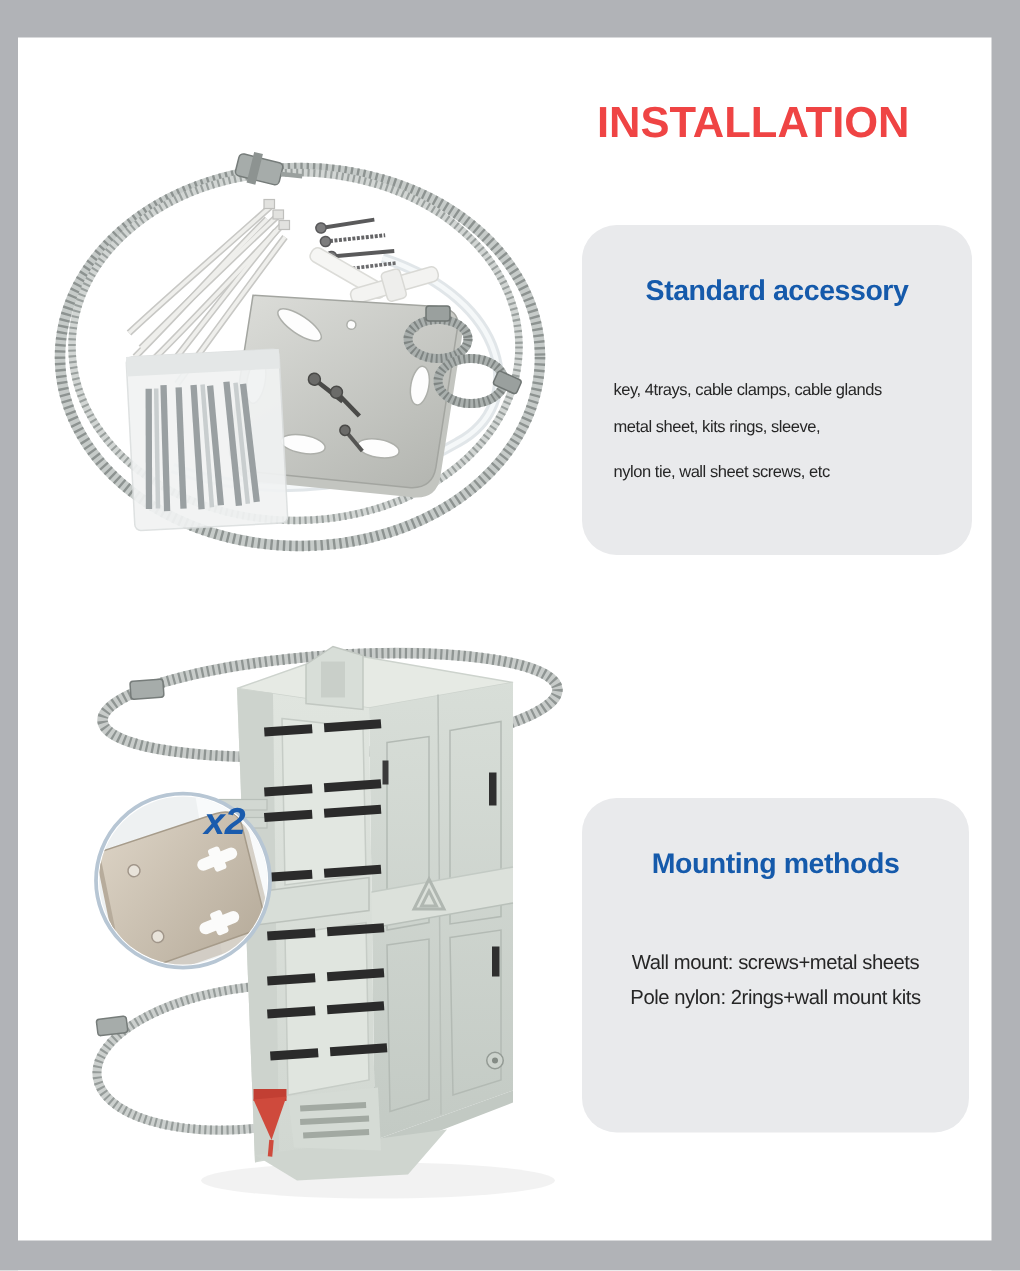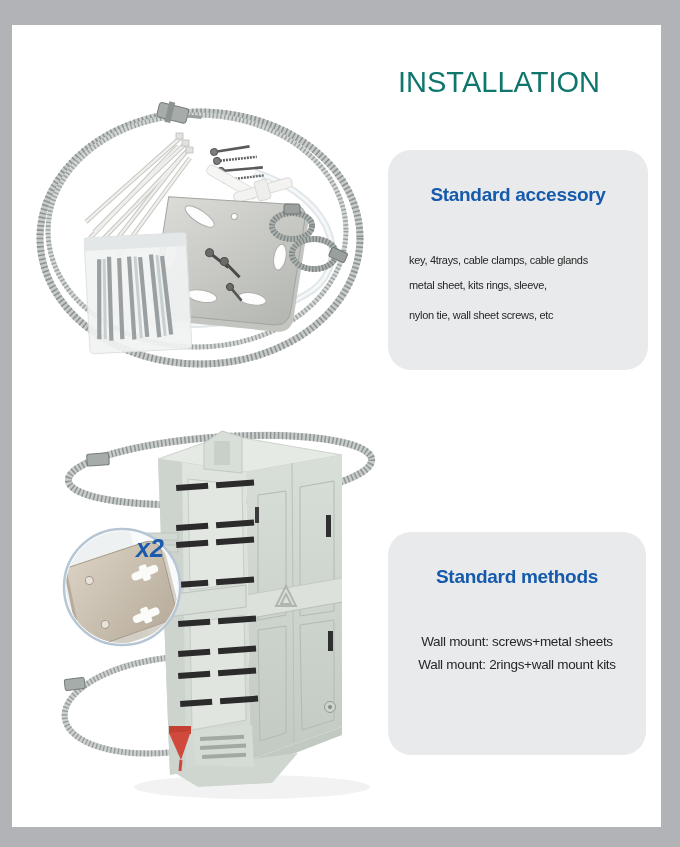--- a/index.html
+++ b/index.html
@@ -8,21 +8,21 @@
     font-family:"Liberation Sans", sans-serif;overflow:hidden;
   }
   .border{position:absolute;background:#b1b3b7;}
   #border-top{left:0;top:0;width:680px;height:25px;}
   #border-left{left:0;top:0;width:12px;height:847px;}
   #border-right{left:661px;top:0;width:19px;height:847px;}
   #border-bottom{left:0;top:827px;width:680px;height:20px;}
 
   .page-title{
     position:absolute;left:398px;top:66px;width:256px;
-    font-size:29px;font-weight:normal;color:#0f766e;letter-spacing:0px;white-space:nowrap;
+    font-size:29px;font-weight:bold;color:#ef4444;letter-spacing:0px;white-space:nowrap;
   }
 
   .card{
     position:absolute;background:#e9eaec;border-radius:23px;
   }
   #card-accessory{left:388px;top:150px;width:260px;height:220px;}
   #card-mounting{left:388px;top:532px;width:258px;height:223px;}
   .card h2{
     margin:0;padding-top:34px;text-align:center;
     font-size:19px;font-weight:bold;color:#155aab;letter-spacing:-0.3px;white-space:nowrap;
@@ -359,18 +359,18 @@
 <div class="card" id="card-accessory">
   <h2>Standard accessory</h2>
   <div class="body">
     <p>key, 4trays, cable clamps, cable glands</p>
     <p>metal sheet, kits rings, sleeve,</p>
     <p class="gap">nylon tie, wall sheet screws, etc</p>
   </div>
 </div>
 
 <div class="card" id="card-mounting">
-  <h2>Standard methods</h2>
+  <h2>Mounting methods</h2>
   <div class="body">
     <p>Wall mount: screws+metal sheets</p>
-    <p>Wall mount: 2rings+wall mount kits</p>
+    <p>Pole nylon: 2rings+wall mount kits</p>
   </div>
 </div>
 
 </body></html>

